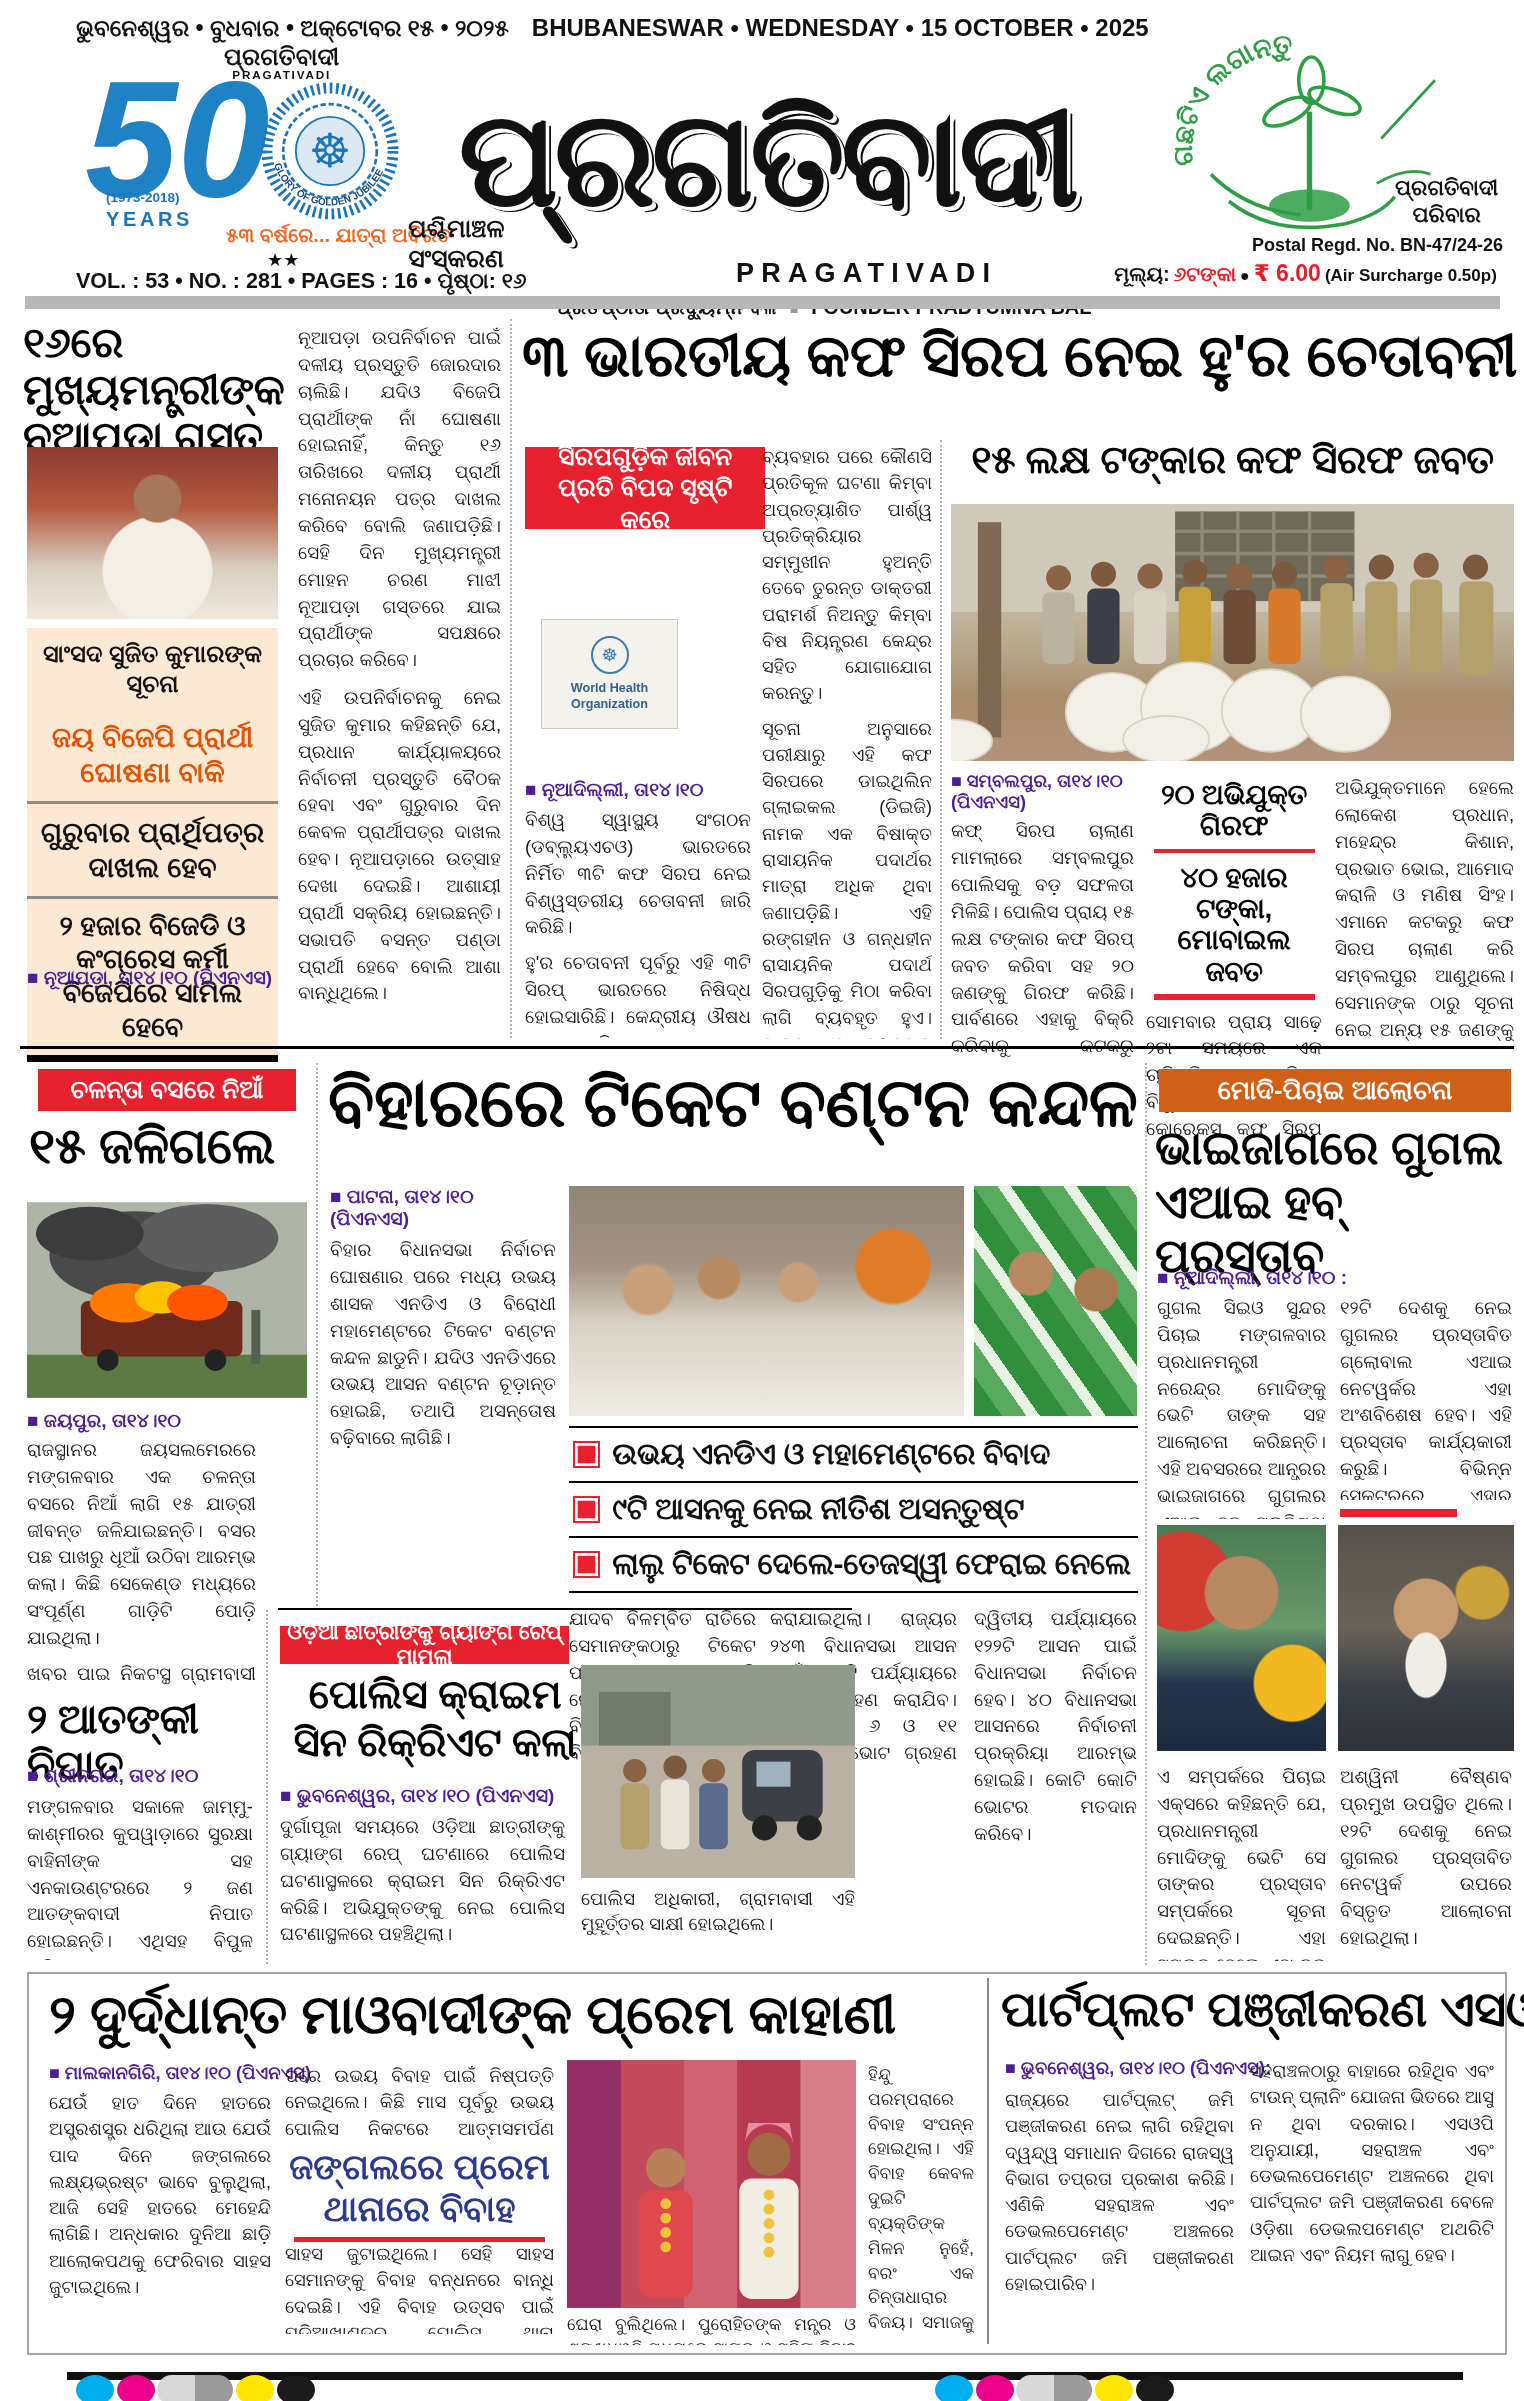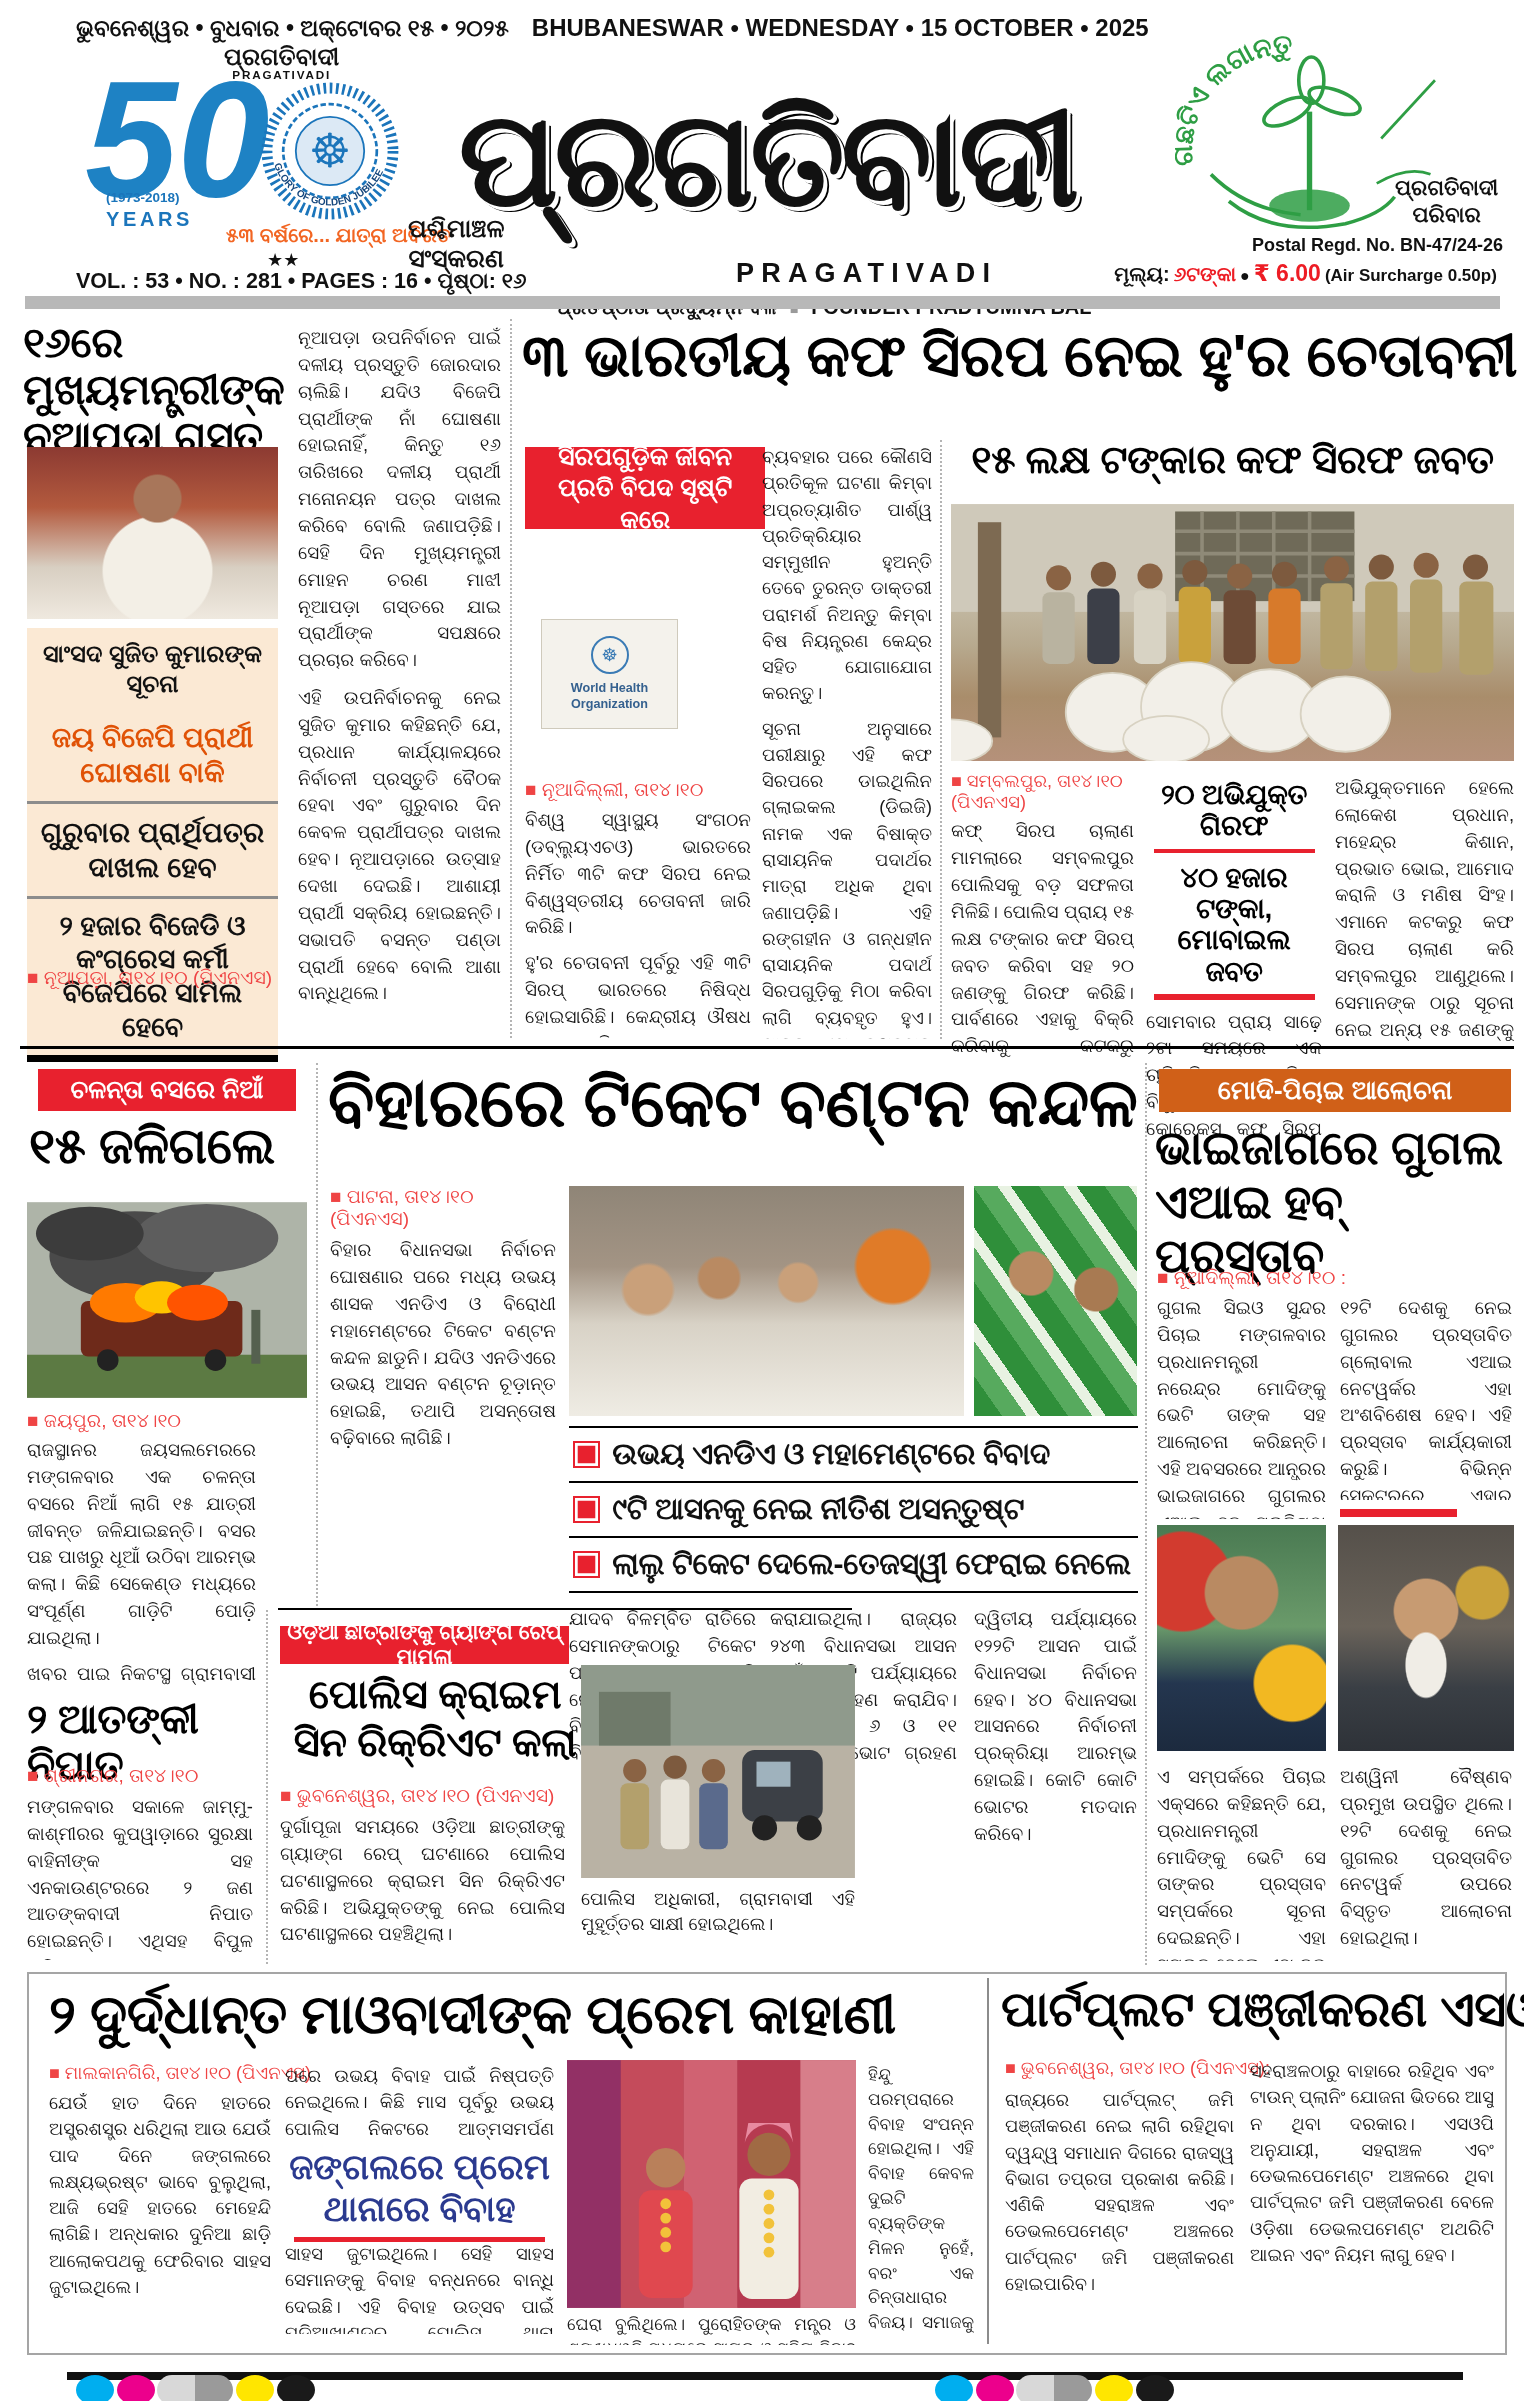--- a/index.html
+++ b/index.html
@@ -1,21 +1,21 @@
 <!DOCTYPE html>
 <html style="font-size:14.4px"><head>
 <meta charset="utf-8">
 <style>
   html,body{margin:0;padding:0;background:#e9e9e9;}
   .page{position:relative;width:1525px;height:2401px;background:#fff;margin:0 auto;
         font-family:"Liberation Sans","DejaVu Sans",sans-serif;color:#111;overflow:hidden;}
   .abs{position:absolute;}
   .hl{font-weight:900;color:#000000;line-height:1.12;letter-spacing:-0.4px;}
   .body-txt{font-size:18.4px;line-height:1.46;text-align:justify;overflow:hidden;color:#151515;}
-  .dateline{font-weight:400;font-size:19px;color:#ef4444;}
+  .dateline{font-weight:700;font-size:19px;color:#4c1d95;}
   .label{color:#fff;font-weight:900;text-align:center;display:flex;align-items:center;justify-content:center;}
   .dotv{border-left:2.7px dotted #b4b4b4;width:0;}
   .rule{background:#000;}
   .photo{overflow:hidden;}
   .center{text-align:center;}
   .redline{height:3.6px;background:#e8212e;margin:7.2px auto 9px auto;}
   .infobox-row{font-weight:900;text-align:center;padding:10.8px 7.2px;line-height:1.25;}
   .bullet-row{display:flex;align-items:center;gap:12.6px;padding:9px 3.6px;border-bottom:2.7px solid #000;}
   .bullet-sq{width:23px;height:23px;background:#e8212e;border:2.7px solid #e8212e;box-shadow:inset 0 0 0 2.7px #fff;flex:0 0 auto;}
   .bullet-txt{font-weight:900;font-size:30px;letter-spacing:-0.4px;}

